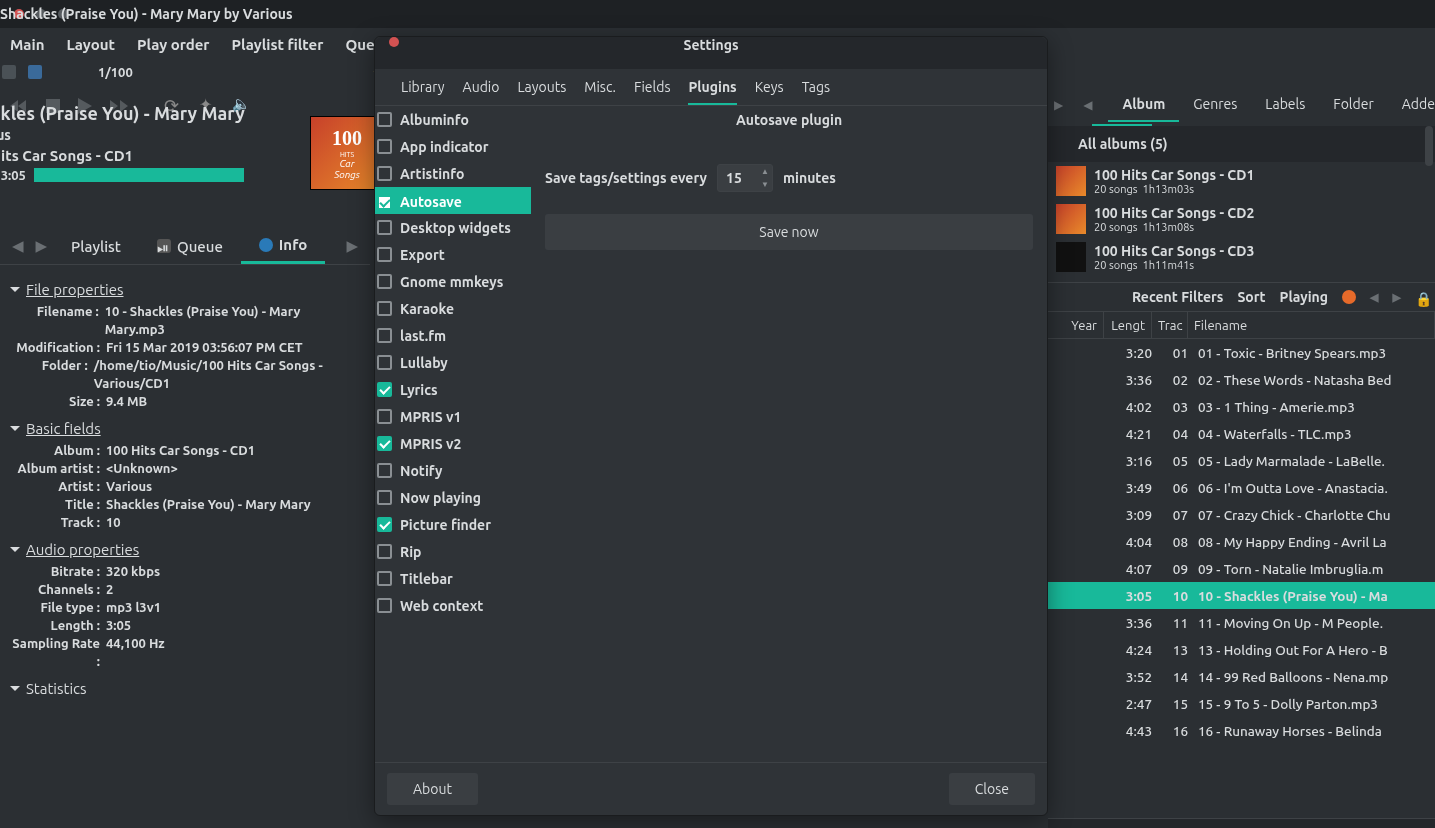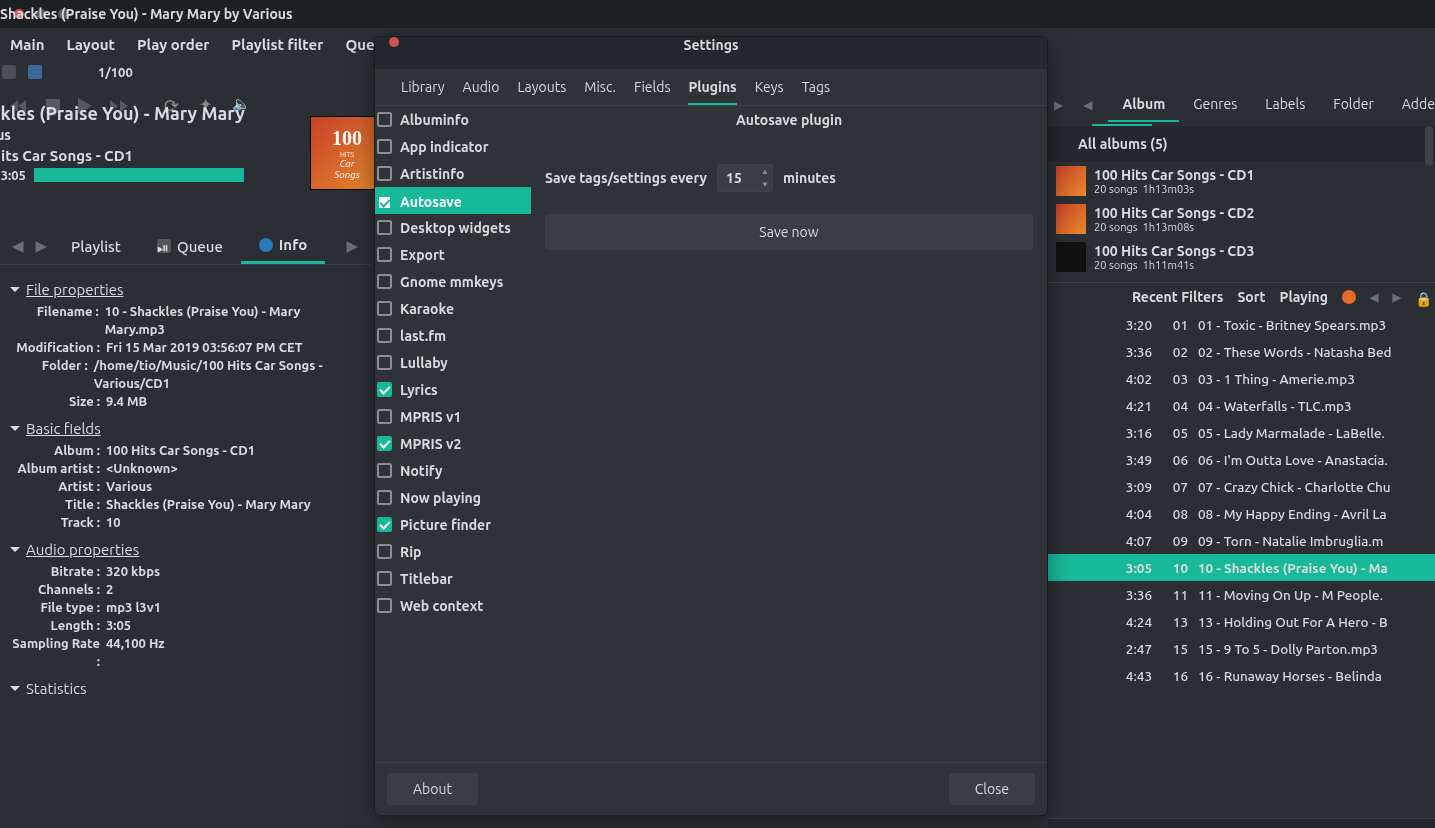--- a/index.html
+++ b/index.html
@@ -333,20 +333,26 @@
   <div class="filter-bar">
     <span>Recent Filters</span>
     <span>Sort</span>
     <span>Playing</span>
     <span class="redisc"></span>
     <span class="fcaret">◀</span>
     <span class="fcaret">▶</span>
     <span class="lockico">🔒</span>
   </div>
 
+  <div class="track-head">
+    <div class="col-y">Year</div>
+    <div class="col-l">Lengt</div>
+    <div class="col-t">Trac</div>
+    <div class="col-f">Filename</div>
+  </div>
 
   <div class="tracks" id="tracks">
       <div class="trow">
         <span class="c-y"></span>
         <span class="c-l">3:20</span>
         <span class="c-t">01</span>
         <span class="c-f">01 - Toxic - Britney Spears.mp3</span>
       </div>
       <div class="trow">
         <span class="c-y"></span>
@@ -406,20 +412,26 @@
         <span class="c-y"></span>
         <span class="c-l">3:36</span>
         <span class="c-t">11</span>
         <span class="c-f">11 - Moving On Up - M People.</span>
       </div>
       <div class="trow">
         <span class="c-y"></span>
         <span class="c-l">4:24</span>
         <span class="c-t">13</span>
         <span class="c-f">13 - Holding Out For A Hero - B</span>
+      </div>
+      <div class="trow">
+        <span class="c-y"></span>
+        <span class="c-l">3:52</span>
+        <span class="c-t">14</span>
+        <span class="c-f">14 - 99 Red Balloons - Nena.mp</span>
       </div>
       <div class="trow">
         <span class="c-y"></span>
         <span class="c-l">2:47</span>
         <span class="c-t">15</span>
         <span class="c-f">15 - 9 To 5 - Dolly Parton.mp3</span>
       </div>
       <div class="trow">
         <span class="c-y"></span>
         <span class="c-l">4:43</span>

